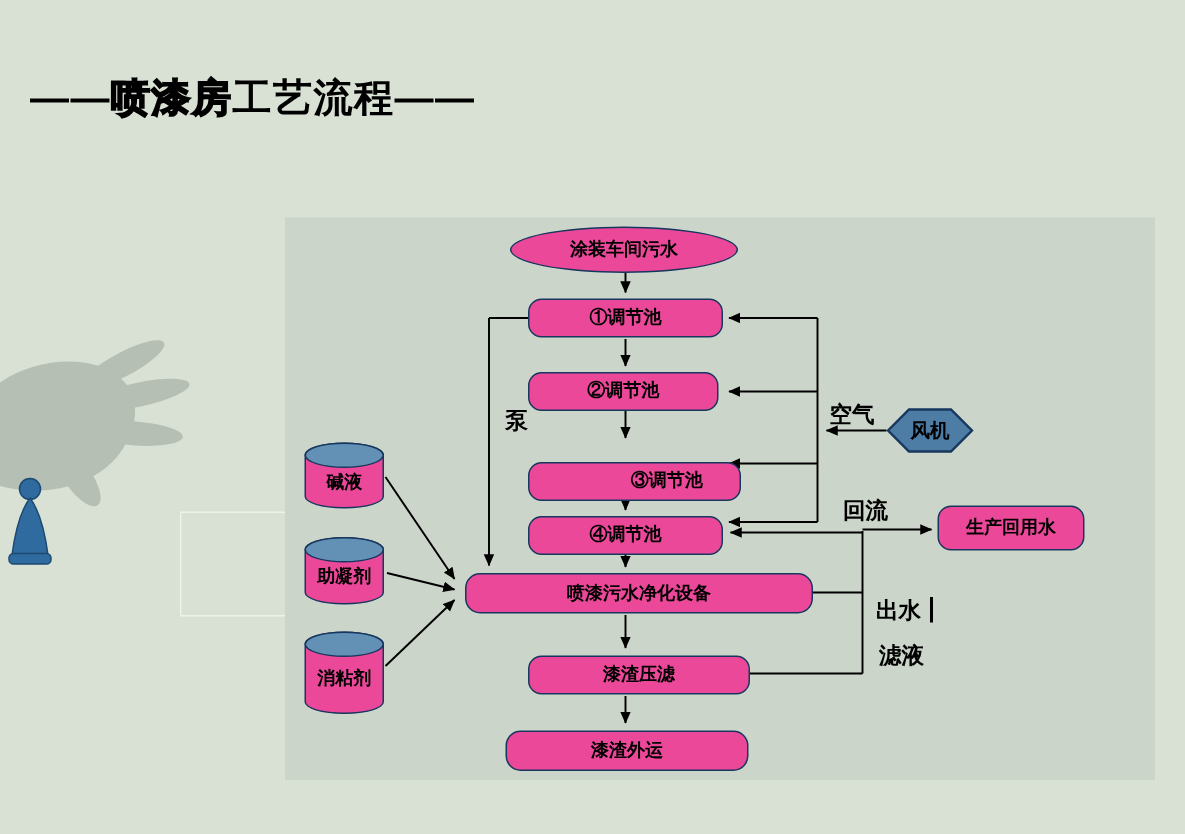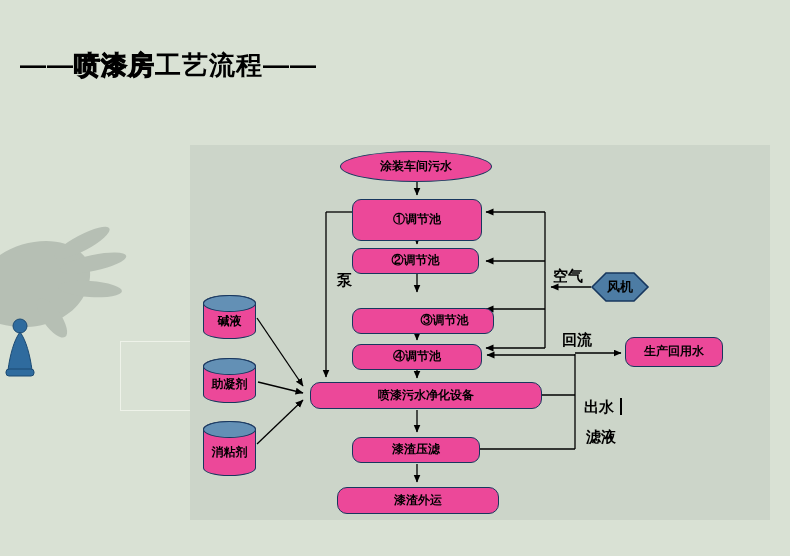--- a/index.html
+++ b/index.html
@@ -115,31 +115,31 @@
 
       <line x1="257" y1="318" x2="303" y2="386" marker-end="url(#arr)"></line>
       <line x1="258" y1="382" x2="303" y2="393" marker-end="url(#arr)"></line>
       <line x1="257" y1="444" x2="303" y2="400" marker-end="url(#arr)"></line>
     </g>
     <polygon points="592,287 606,273 634,273 648,287 634,301 606,301" fill="#4d7ca4" stroke="#17375e" stroke-width="1.6"></polygon>
   </svg>
 
   <div class="node ellipse" style="left:340px; top:151px; width:152px; height:31px;">涂装车间污水</div>
 
-  <div class="node" style="left:352px; top:199px; width:130px; height:42px;">①调节池</div>
+  <div class="node" style="left:352px; top:199px; width:130px; height:26px;">①调节池</div>
 
   <div class="node" style="left:352px; top:248px; width:127px; height:26px;">②调节池</div>
 
   <div class="node" style="left:352px; top:308px; width:142px; height:26px;padding-left:43px;">③调节池</div>
 
   <div class="node" style="left:352px; top:344px; width:130px; height:26px;">④调节池</div>
 
   <div class="node wide" style="left:310px; top:382px; width:232px; height:27px;">喷漆污水净化设备</div>
 
-  <div class="node" style="left:352px; top:437px; width:128px; height:26px;">漆渣压滤</div>
+  <div class="node" style="left:352px; top:437px; width:148px; height:26px;">漆渣压滤</div>
 
   <div class="node wide" style="left:337px; top:487px; width:162px; height:27px;">漆渣外运</div>
 
   <div class="node cyl" style="left:203px; top:295px; width:53px; height:44px;">碱液</div>
 
   <div class="node cyl" style="left:203px; top:358px; width:53px; height:45px;">助凝剂</div>
 
   <div class="node cyl" style="left:203px; top:421px; width:53px; height:55px;">消粘剂</div>
 
   <div class="hexlabel" style="left:592px; top:273px; width:56px; height:28px;">风机</div>

